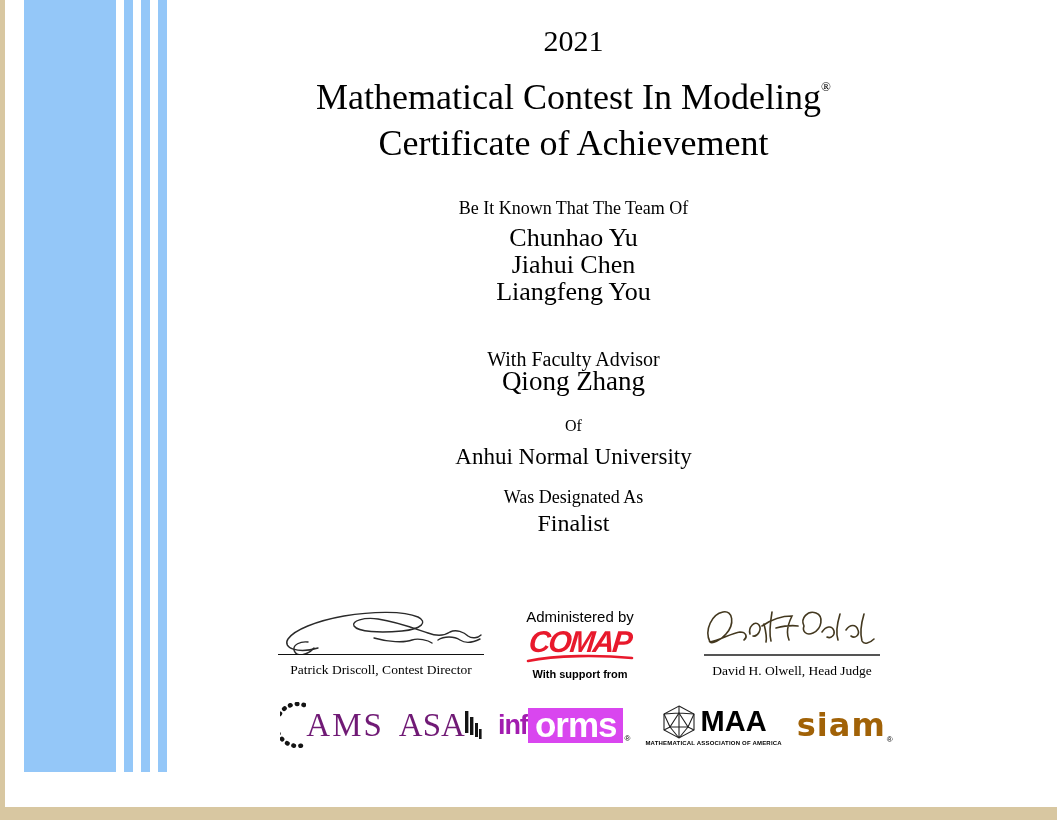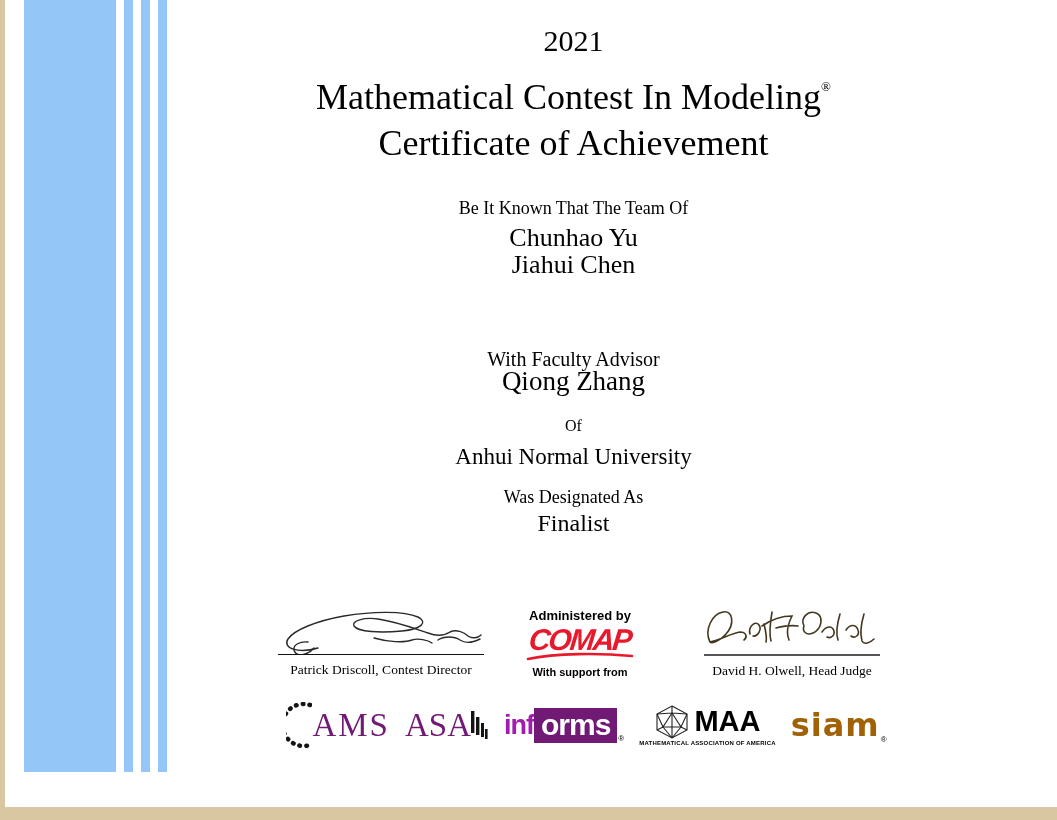--- a/index.html
+++ b/index.html
@@ -41,37 +41,37 @@
   
   .sig-left  { position:absolute; left:278px; top:598px; width:206px; text-align:center; }
   .sig-right { position:absolute; left:704px; top:600px; width:176px; text-align:center; }
   .sig-left svg, .sig-right svg { display:block; }
   .rule-l { border-top:1.5px solid #111; width:100%; }
   .rule-r { border-top:2px solid #555; width:100%; }
   .sig-caption { font-size:13.5px; margin-top:7px; }
 
   .sig-center { position:absolute; left:513px; top:608px; width:134px; text-align:center;
                 font-family:"Liberation Sans", sans-serif; }
-  .admin-by   { font-size:13px; font-weight:bold; }
+  .admin-by   { font-size:15px; font-weight:normal; }
   .comap      { margin-top:2px; }
   .comap-text { font-size:30px; font-weight:bold; font-style:italic; letter-spacing:-2px;
                 color:#e8192c; display:inline-block; transform:skewX(-6deg); line-height:30px; }
   .comap-swoosh { display:block; margin:-4px auto 0; }
   .support    { font-size:11px; font-weight:bold; margin-top:5px; }
 
   
   .logos { position:absolute; left:116px; right:0; top:699px; height:52px;
            display:flex; justify-content:center; align-items:center; gap:15px;
            font-family:"Liberation Sans", sans-serif; }
   .logo { display:flex; align-items:center; }
   .ams-text, .asa-text { font-family:"Liberation Serif", serif; font-size:33px; letter-spacing:2px; color:#701a75; }
   .asa-text { font-weight:normal; letter-spacing:0; }
   .informs { align-items:center; }
   .inf-prefix { font-weight:900; font-size:27px; letter-spacing:-1px; color:#a21caf; }
-  .inf-box { background:#701a75; color:#fff; font-weight:900; font-size:30px; letter-spacing:-1px;
+  .inf-box { background:#d946ef; color:#fff; font-weight:900; font-size:35px; letter-spacing:-1px;
              padding:3px 7px 5px; line-height:27px; }
   .reg-mark { font-size:8px; align-self:flex-end; margin-left:1px; color:#000; }
   .maa { flex-direction:column; align-items:center; }
   .maa-top { display:flex; align-items:center; gap:4px; }
   .maa-text { font-weight:900; font-size:29px; letter-spacing:0; color:#000; }
   .maa-caption { font-size:6px; font-weight:bold; letter-spacing:0.2px; margin-top:1px; color:#000; }
   .siam-text { font-weight:900; font-size:32px; letter-spacing:1px; color:#a16207;
                font-family:"DejaVu Sans", sans-serif; }
 </style>
 </head>
@@ -88,20 +88,21 @@
 <div class="content">
   <div class="year">2021</div>
   <div class="title">
     <span>Mathematical Contest In Modeling</span><sup>®</sup>
   </div>
   <div class="subtitle">Certificate of Achievement</div>
   <div class="team-intro">Be It Known That The Team Of</div>
   <div class="team-names">
     <div>Chunhao Yu</div>
     <div>Jiahui Chen</div>
+    <div>Liangfeng You</div>
   </div>
   <div class="adv-intro">With Faculty Advisor</div>
   <div class="advisor">Qiong Zhang</div>
   <div class="of-label">Of</div>
   <div class="institution">Anhui Normal University</div>
   <div class="desig-intro">Was Designated As</div>
   <div class="designation">Finalist</div>
 </div>
 
 <div class="sig-left">

